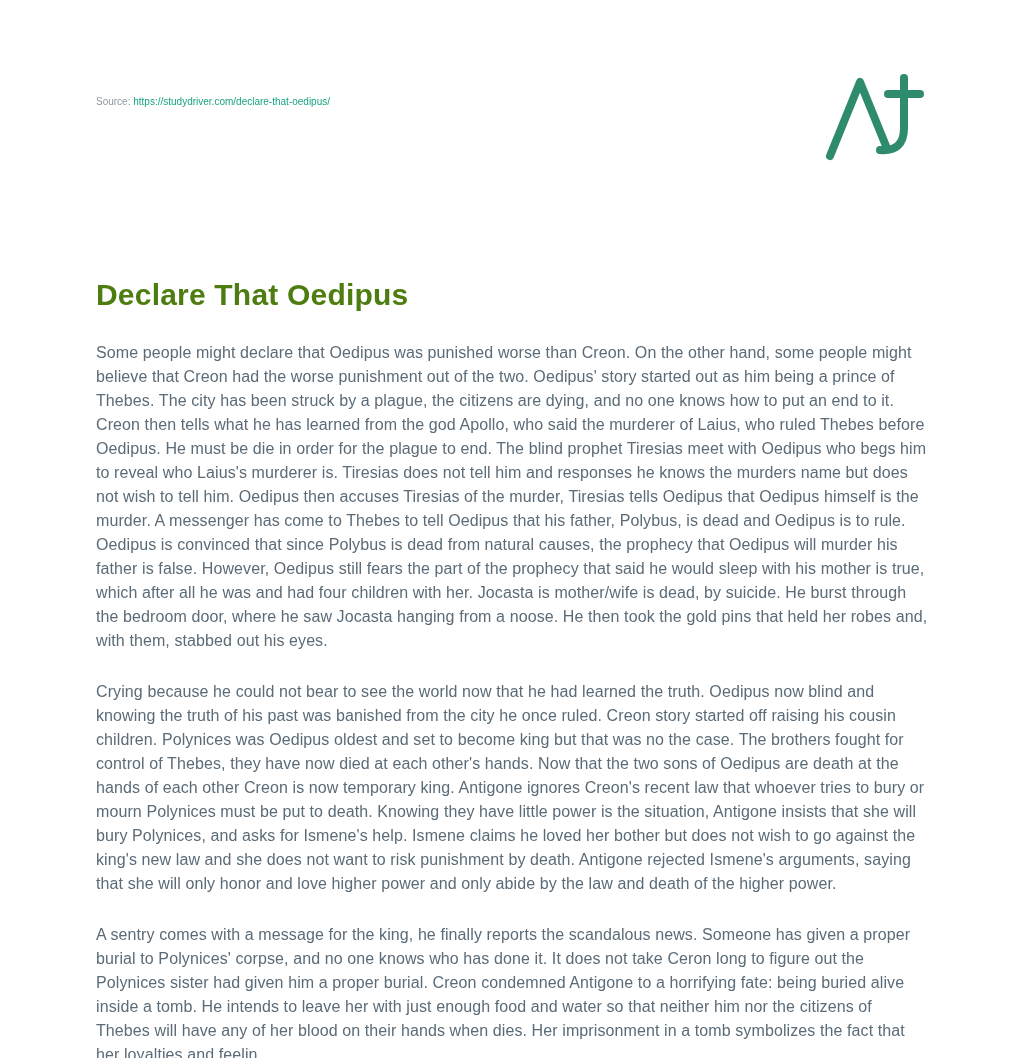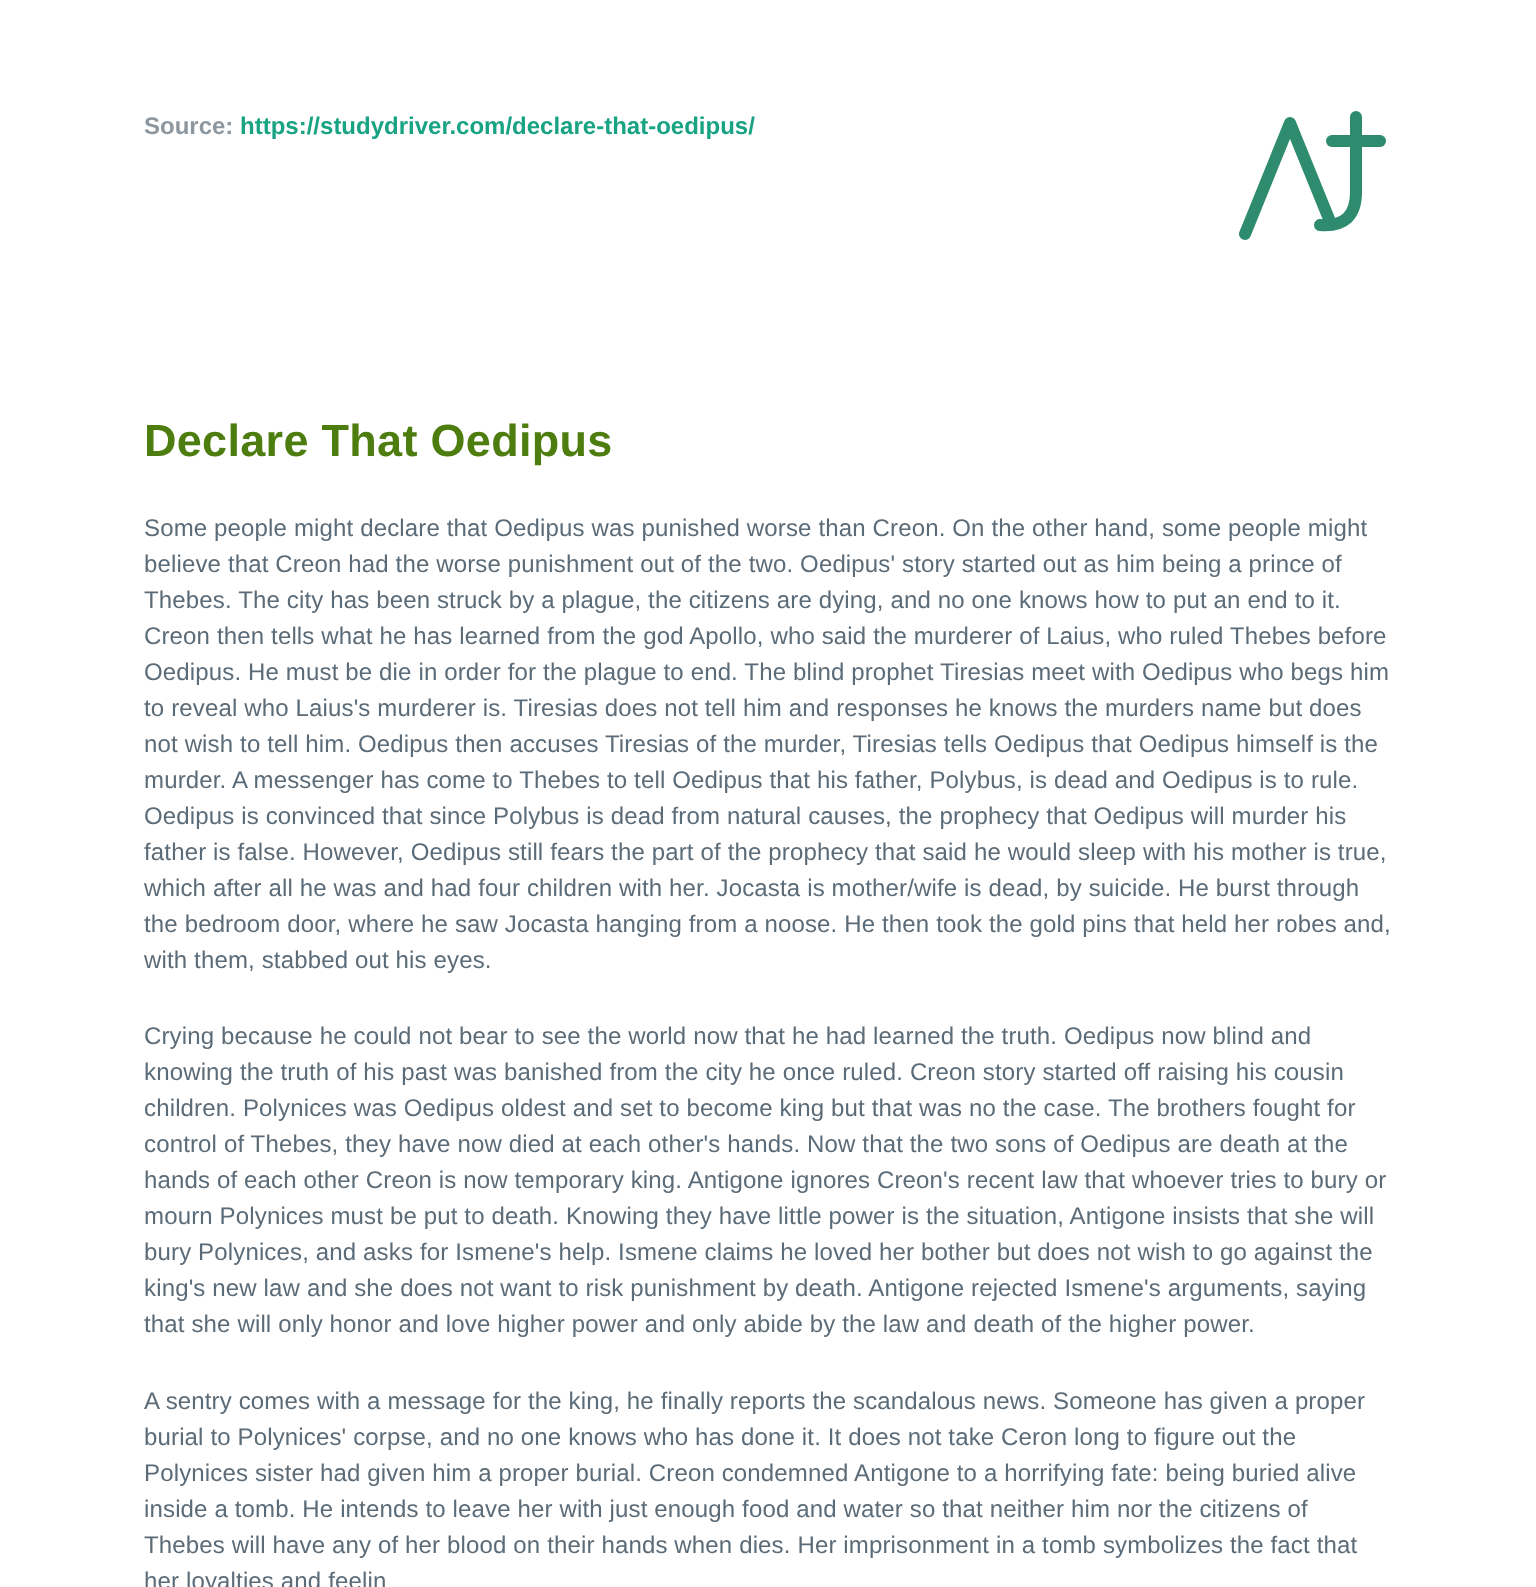--- a/index.html
+++ b/index.html
@@ -21,24 +21,23 @@
     justify-content: space-between;
     align-items: flex-start;
   }
   .byline {
     font-size: 23px;
     font-weight: 700;
     color: #2e3e4e;
     letter-spacing: 0.3px;
   }
   .source {
-    margin-top: 0;
-    font-size: 16px;
+    margin-top: 20px;
+    font-size: 10px;
     color: #8d979f;
-    font-weight: bold;
   }
   .source-link {
     color: #18a383;
     text-decoration: none;
     cursor: pointer;
   }
   .logo {
     margin-top: -4px;
     margin-right: 2px;
   }

